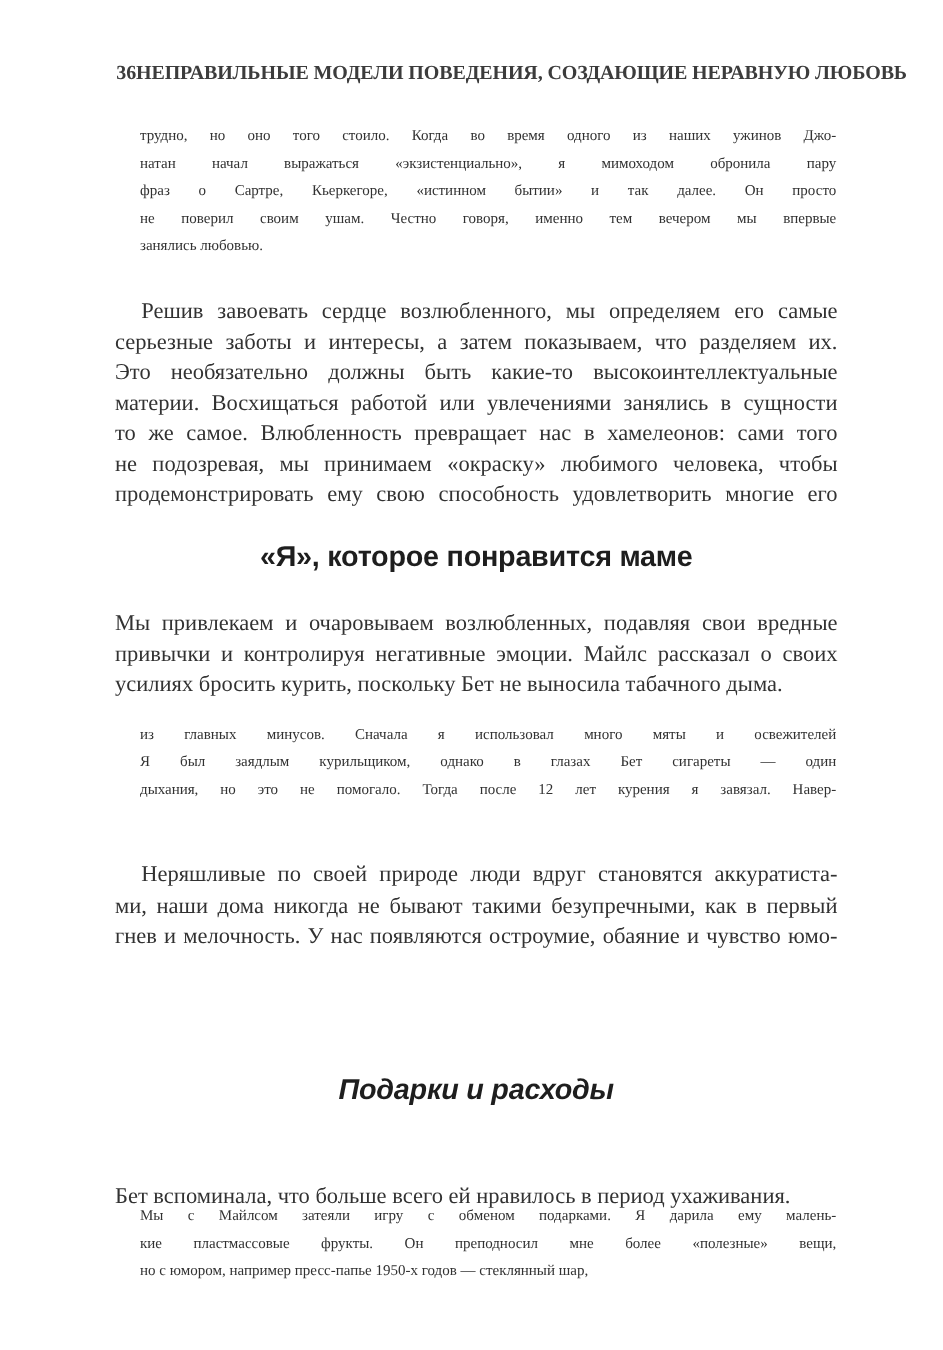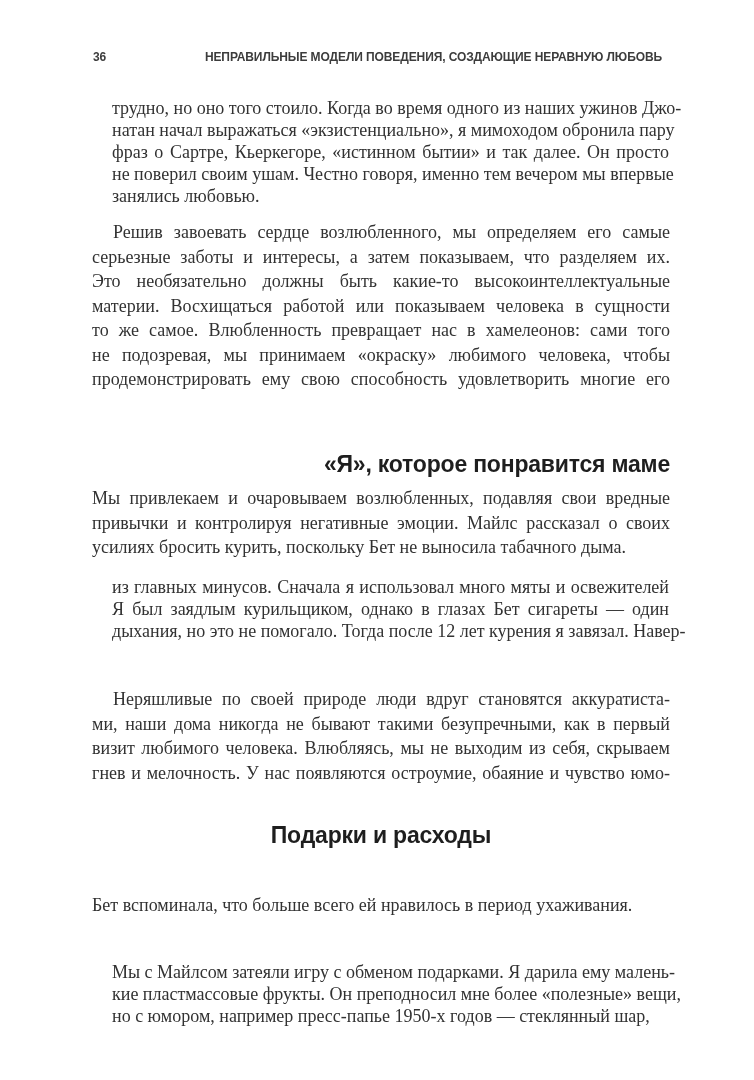--- a/index.html
+++ b/index.html
@@ -20,38 +20,38 @@
     color: var(--text);
   }
   .running-head {
     position: absolute;
     top: 50px;
     left: 93px;
     right: 92px;
     display: flex;
     justify-content: space-between;
     align-items: baseline;
-    font-family: Liberation Sans, sans-serif;
+    font-family: Liberation Serif, serif;
     font-weight: bold;
-    font-size: 12px;
+    font-size: 16px;
     letter-spacing: -0.1px;
     color: var(--head);
     white-space: nowrap;
   }
   .block {
     position: absolute;
     left: 92px;
     width: 578px;
     font-size: 18px;
     line-height: 24.5px;
   }
   .block.quote {
     left: 112px;
     width: 557px;
-    font-size: 18px;
+    font-size: 12px;
     line-height: 22px;
   }
   .block .line {
     text-align: justify;
     text-align-last: justify;
     white-space: nowrap;
   }
   .block .line.last {
     text-align-last: left;
   }
@@ -81,54 +81,53 @@
   </header>
 
   <section class="block quote" style="top: 97px;">
       <div class="line">трудно, но оно того стоило. Когда во время одного из наших ужинов Джо-</div>
       <div class="line">натан начал выражаться «экзистенциально», я мимоходом обронила пару</div>
       <div class="line">фраз о Сартре, Кьеркегоре, «истинном бытии» и так далее. Он просто</div>
       <div class="line">не поверил своим ушам. Честно говоря, именно тем вечером мы впервые</div>
       <div class="line last">занялись любовью.</div>
     </section>
 
-  <section class="block indent" style="top: 220px;">
+  <section class="block indent" style="top: 236px;">
       <div class="line">Решив завоевать сердце возлюбленного, мы определяем его самые</div>
       <div class="line">серьезные заботы и интересы, а затем показываем, что разделяем их.</div>
       <div class="line">Это необязательно должны быть какие-то высокоинтеллектуальные</div>
-      <div class="line">материи. Восхищаться работой или показываем человека в сущности</div>
+      <div class="line">материи. Восхищаться работой или увлечениями занялись в сущности</div>
       <div class="line">то же самое. Влюбленность превращает нас в хамелеонов: сами того</div>
       <div class="line">не подозревая, мы принимаем «окраску» любимого человека, чтобы</div>
       <div class="line">продемонстрировать ему свою способность удовлетворить многие его</div>
     </section>
 
-  <h2 class="heading" style="top: 451px; text-align: right;">«Я», которое понравится маме</h2>
+  <h2 class="heading" style="top: 432px;">«Я», которое понравится маме</h2>
 
   <section class="block" style="top: 486px; font-family: Liberation Serif, serif;">
       <div class="line">Мы привлекаем и очаровываем возлюбленных, подавляя свои вредные</div>
       <div class="line">привычки и контролируя негативные эмоции. Майлс рассказал о своих</div>
       <div class="line last">усилиях бросить курить, поскольку Бет не выносила табачного дыма.</div>
     </section>
 
   <section class="block quote" style="top: 576px;">
       <div class="line">из главных минусов. Сначала я использовал много мяты и освежителей</div>
       <div class="line">Я был заядлым курильщиком, однако в глазах Бет сигареты — один</div>
       <div class="line">дыхания, но это не помогало. Тогда после 12 лет курения я завязал. Навер-</div>
     </section>
 
   <section class="block indent" style="top: 687px;">
       <div class="line">Неряшливые по своей природе люди вдруг становятся аккуратиста-</div>
       <div class="line">ми, наши дома никогда не бывают такими безупречными, как в первый</div>
-      <div class="line">визит любимого человека. Влюбляясь, мы не выходим из себя, скрываем</div>
       <div class="line">гнев и мелочность. У нас появляются остроумие, обаяние и чувство юмо-</div>
     </section>
 
-  <h2 class="heading" style="top: 822px;">Подарки и расходы</h2>
+  <h2 class="heading" style="top: 858px; font-style: italic;">Подарки и расходы</h2>
 
-  <section class="block" style="top: 893px;">
+  <section class="block" style="top: 944px;">
       <div class="line last">Бет вспоминала, что больше всего ей нравилось в период ухаживания.</div>
     </section>
 
   <section class="block quote" style="top: 961px;">
       <div class="line">Мы с Майлсом затеяли игру с обменом подарками. Я дарила ему малень-</div>
       <div class="line">кие пластмассовые фрукты. Он преподносил мне более «полезные» вещи,</div>
       <div class="line last">но с юмором, например пресс-папье 1950-х годов — стеклянный шар,</div>
     </section>
 
 </div>

